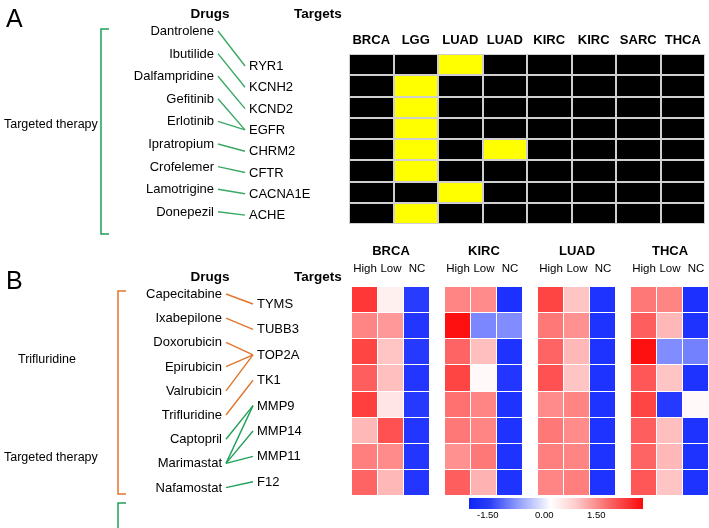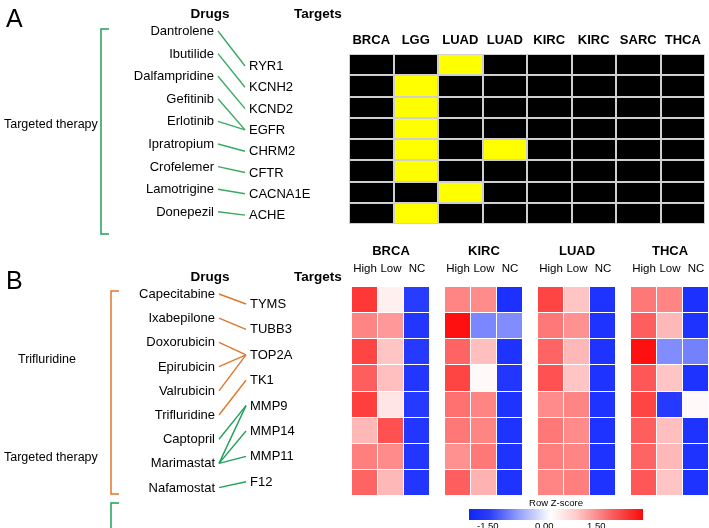--- a/index.html
+++ b/index.html
@@ -140,21 +140,21 @@
   </div>
 
 <div class="abs panel-letter" style="left:6px;top:268px;">B</div>
 
 <div class="abs col-head" style="left:150px;top:269px;width:120px;">Drugs</div>
 <div class="abs col-head" style="left:268px;top:269px;width:100px;">Targets</div>
 
 <div class="abs cat-label" style="left:18px;top:352px;">Trifluridine</div>
 <div class="abs cat-label" style="left:4px;top:450px;">Targeted therapy</div>
 
-<div class="abs" id="panelB-net" style="left:1px;top:262px;width:350px;height:245px;">
+<div class="abs" id="panelB-net" style="left:8px;top:262px;width:350px;height:245px;">
   <svg id="svgB" width="350" height="245">
       <text x="214" y="36" text-anchor="end" font-size="13" font-family="&quot;Liberation Sans&quot;, sans-serif" fill="#000">Capecitabine</text>
       <text x="214" y="60.2" text-anchor="end" font-size="13" font-family="&quot;Liberation Sans&quot;, sans-serif" fill="#000">Ixabepilone</text>
       <text x="214" y="84.4" text-anchor="end" font-size="13" font-family="&quot;Liberation Sans&quot;, sans-serif" fill="#000">Doxorubicin</text>
       <text x="214" y="108.6" text-anchor="end" font-size="13" font-family="&quot;Liberation Sans&quot;, sans-serif" fill="#000">Epirubicin</text>
       <text x="214" y="132.8" text-anchor="end" font-size="13" font-family="&quot;Liberation Sans&quot;, sans-serif" fill="#000">Valrubicin</text>
       <text x="214" y="157" text-anchor="end" font-size="13" font-family="&quot;Liberation Sans&quot;, sans-serif" fill="#000">Trifluridine</text>
       <text x="214" y="181.2" text-anchor="end" font-size="13" font-family="&quot;Liberation Sans&quot;, sans-serif" fill="#000">Captopril</text>
       <text x="214" y="205.4" text-anchor="end" font-size="13" font-family="&quot;Liberation Sans&quot;, sans-serif" fill="#000">Marimastat</text>
       <text x="214" y="229.6" text-anchor="end" font-size="13" font-family="&quot;Liberation Sans&quot;, sans-serif" fill="#000">Nafamostat</text>
@@ -294,20 +294,19 @@
     <div class="grid-cell" style="left: 333px; top: 130.625px; width: 25px; height: 25.125px; background: rgb(30, 51, 255);"></div>
     <div class="grid-cell" style="left: 281px; top: 156.75px; width: 25px; height: 25.125px; background: rgb(255, 100, 100);"></div>
     <div class="grid-cell" style="left: 307px; top: 156.75px; width: 25px; height: 25.125px; background: rgb(255, 184, 184);"></div>
     <div class="grid-cell" style="left: 333px; top: 156.75px; width: 25px; height: 25.125px; background: rgb(30, 51, 255);"></div>
     <div class="grid-cell" style="left: 281px; top: 182.875px; width: 25px; height: 25.125px; background: rgb(255, 87, 87);"></div>
     <div class="grid-cell" style="left: 307px; top: 182.875px; width: 25px; height: 25.125px; background: rgb(255, 197, 197);"></div>
     <div class="grid-cell" style="left: 333px; top: 182.875px; width: 25px; height: 25.125px; background: rgb(30, 51, 255);"></div>
   </div>
 
 <div class="abs" style="left:466px;top:497px;width:180px;">
-  <div class="legend-title">Row Z-score</div>
   <div class="legend-bar" style="margin:1px auto 0 auto;"></div>
   <div style="position:relative;height:12px;width:174px;margin:0 auto;">
     <span class="abs legend-tick" style="left:8px;top:0;">-1.50</span>
     <span class="abs legend-tick" style="left:66px;top:0;">0.00</span>
     <span class="abs legend-tick" style="left:118px;top:0;">1.50</span>
   </div>
 </div>
 
 </body></html>

